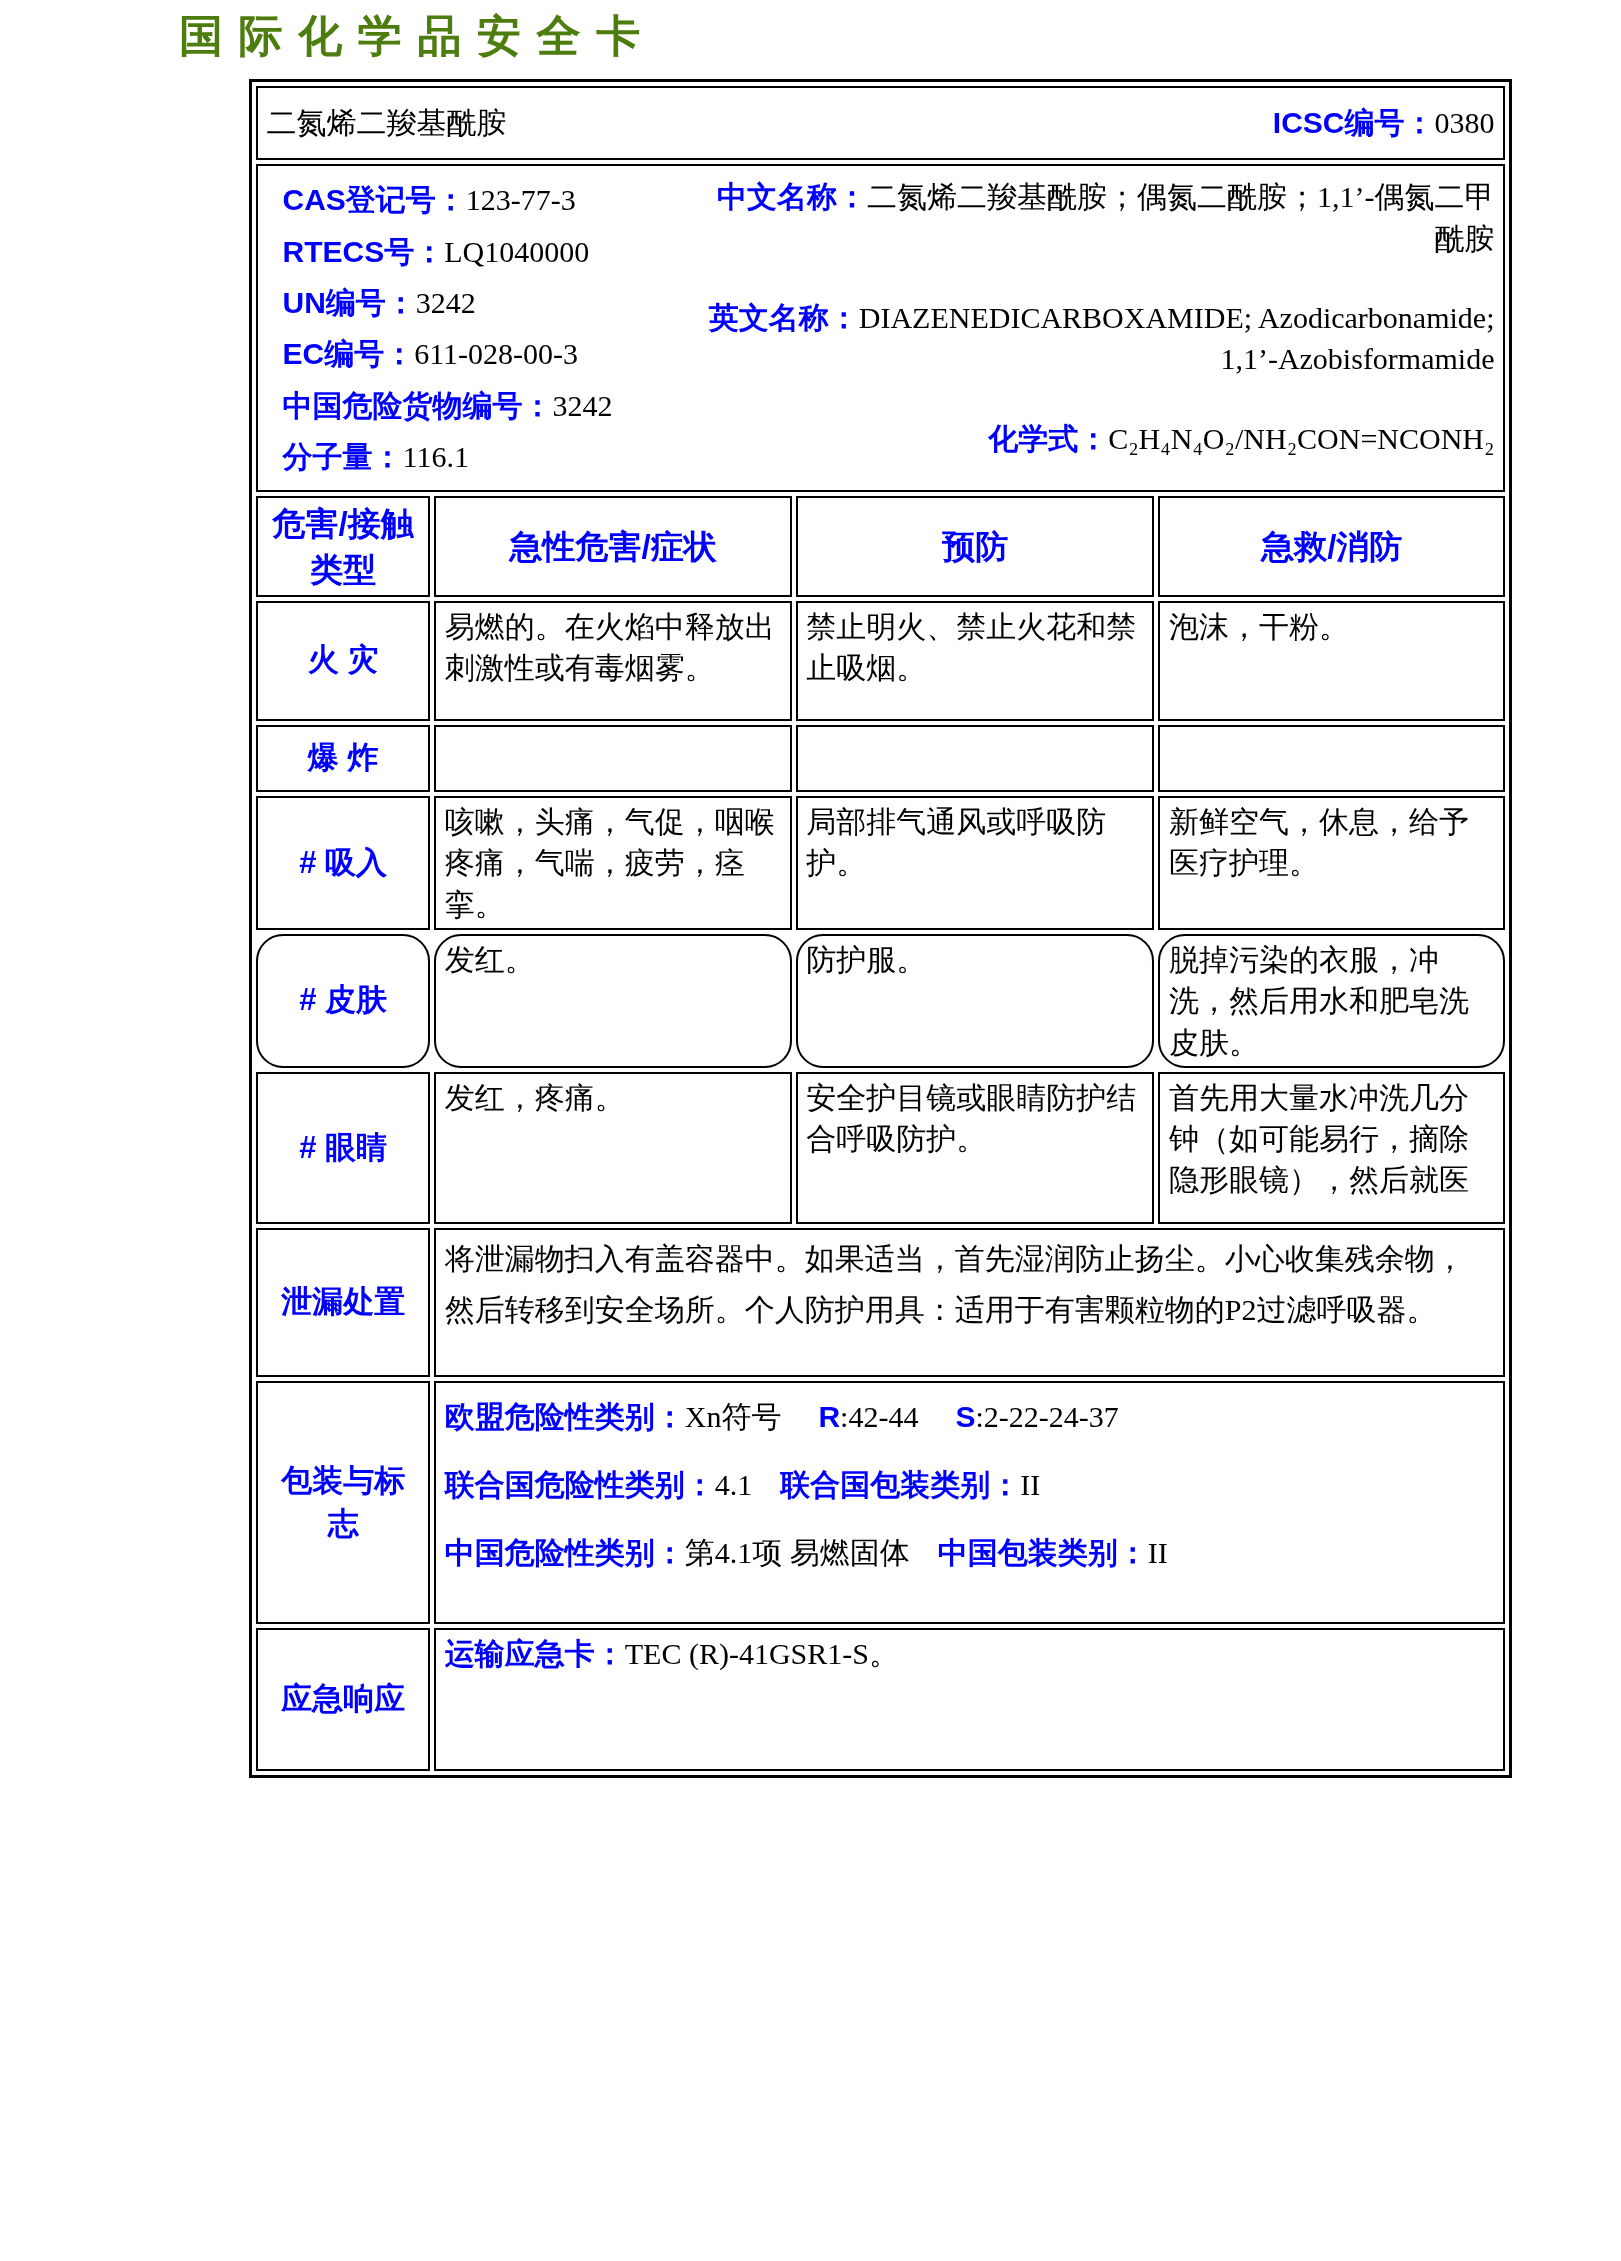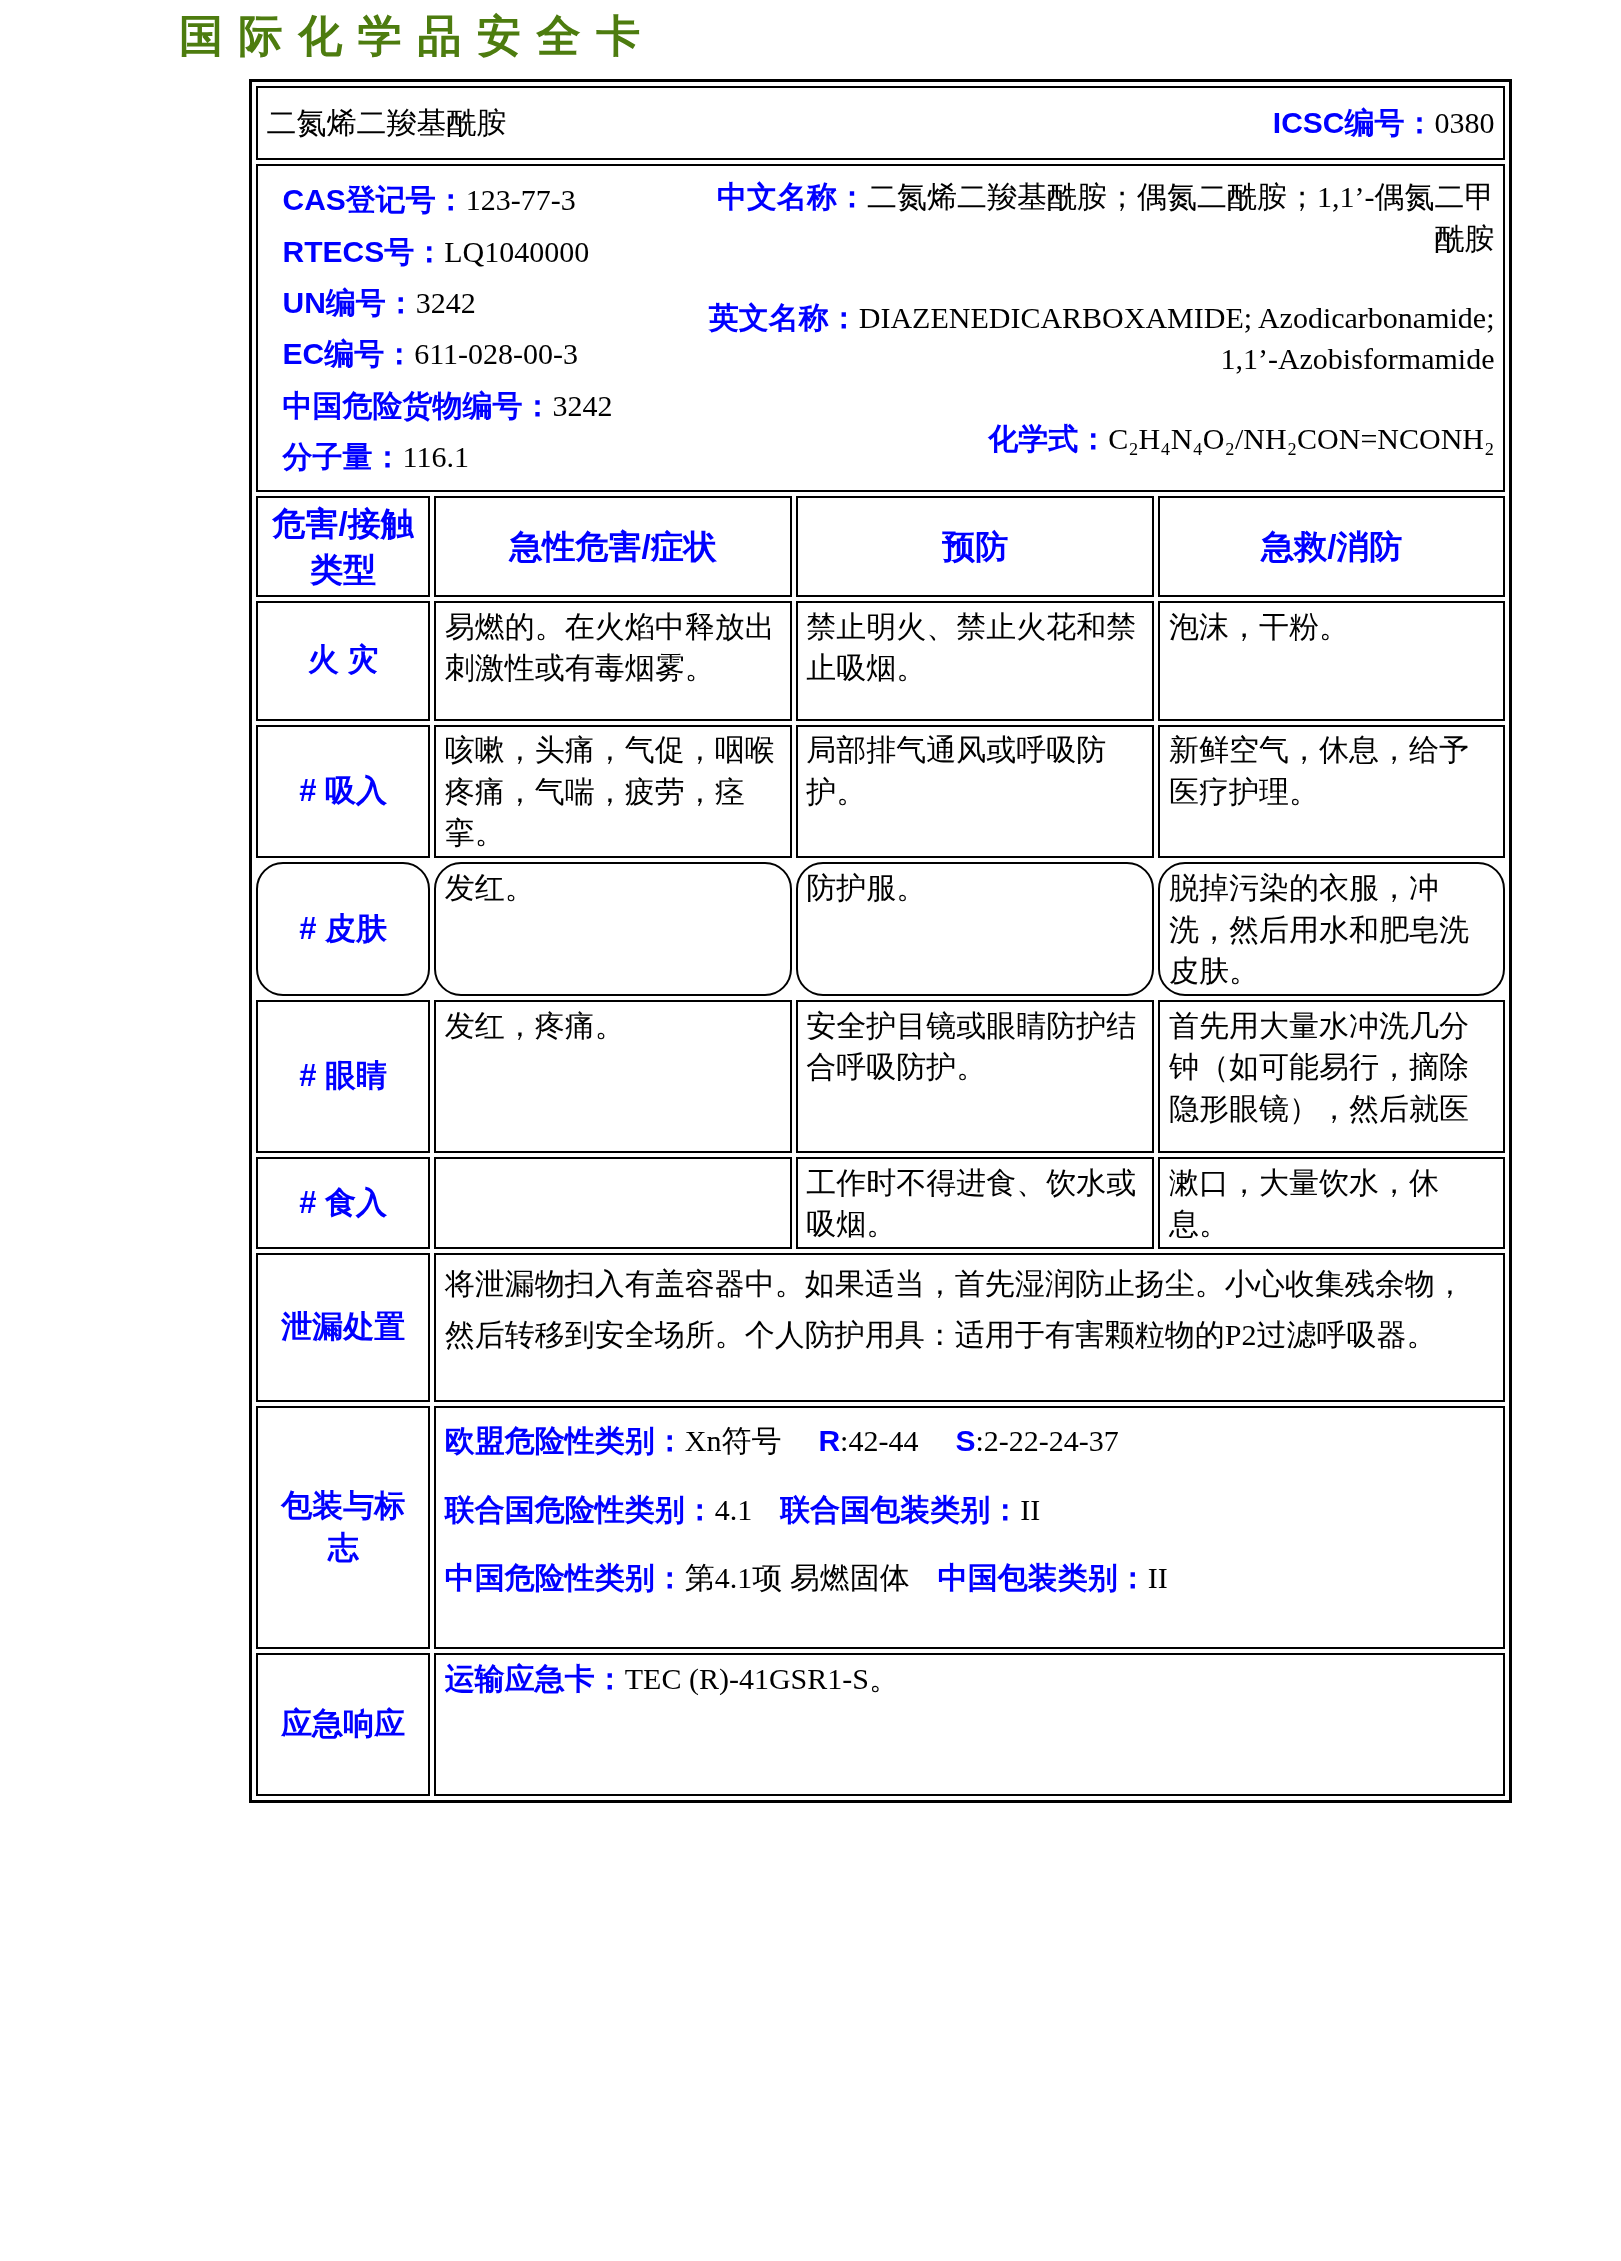--- a/index.html
+++ b/index.html
@@ -127,20 +127,26 @@
       <td class="hdr-cell">急救/消防</td>
     </tr>
 
     <tr class="h-fire">
       <td class="type-cell">火 灾</td>
       <td>易燃的。在火焰中释放出刺激性或有毒烟雾。</td>
       <td>禁止明火、禁止火花和禁止吸烟。</td>
       <td>泡沫，干粉。</td>
     </tr>
 
+    <tr class="h-expl">
+      <td class="type-cell">爆 炸</td>
+      <td></td>
+      <td></td>
+      <td></td>
+    </tr>
 
 
     <tr class="h-inh">
       <td class="type-cell"># 吸入</td>
       <td>咳嗽，头痛，气促，咽喉疼痛，气喘，疲劳，痉挛。</td>
       <td>局部排气通风或呼吸防护。</td>
       <td>新鲜空气，休息，给予医疗护理。</td>
     </tr>
 
     <tr class="h-skin">
@@ -150,26 +156,20 @@
       <td>脱掉污染的衣服，冲洗，然后用水和肥皂洗皮肤。</td>
     </tr>
 
     <tr class="h-eye">
       <td class="type-cell"># 眼睛</td>
       <td>发红，疼痛。</td>
       <td>安全护目镜或眼睛防护结合呼吸防护。</td>
       <td>首先用大量水冲洗几分钟（如可能易行，摘除隐形眼镜），然后就医</td>
     </tr>
 
-    <tr class="h-ing">
-      <td class="type-cell"># 食入</td>
-      <td></td>
-      <td>工作时不得进食、饮水或吸烟。</td>
-      <td>漱口，大量饮水，休息。</td>
-    </tr>
 
     <tr class="h-spill">
       <td class="type-cell">泄漏处置</td>
       <td colspan="3" style="line-height:1.7;">将泄漏物扫入有盖容器中。如果适当，首先湿润防止扬尘。小心收集残余物，然后转移到安全场所。个人防护用具：适用于有害颗粒物的P2过滤呼吸器。</td>
     </tr>
 
     <tr class="h-pack">
       <td class="type-cell">包装与标志</td>
       <td colspan="3">
         <div class="pack-line">

